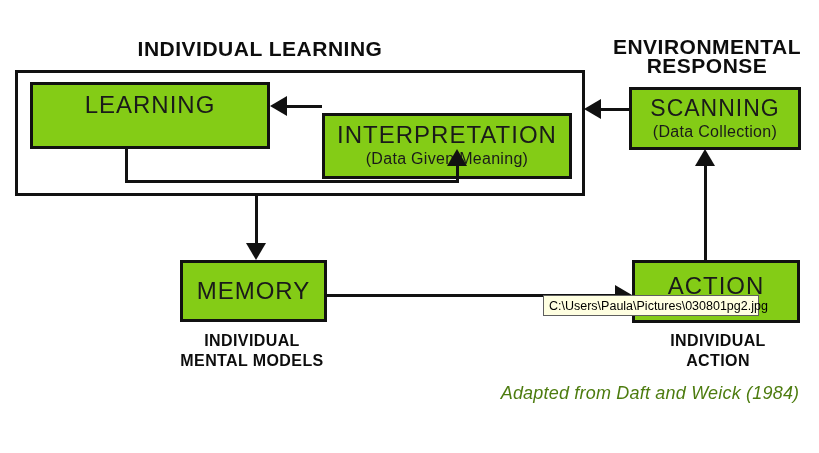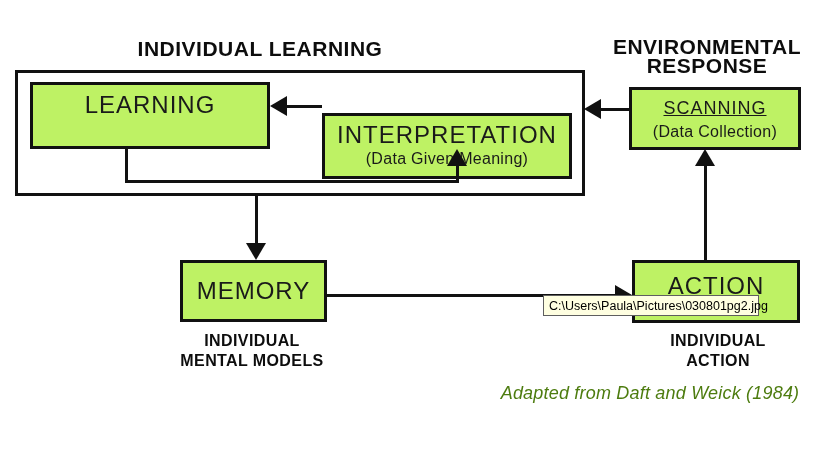--- a/index.html
+++ b/index.html
@@ -1,21 +1,21 @@
 <!DOCTYPE html>
 <html><head>
 <meta charset="utf-8">
 <style>
   html,body{margin:0;padding:0;background:#fff;}
   #canvas{
     position:relative;width:819px;height:453px;background:#fff;overflow:hidden;
     font-family:"Liberation Sans",sans-serif;color:#111;
   }
   .box{
-    position:absolute;box-sizing:border-box;border:3px solid #111;background:#bef264;
+    position:absolute;box-sizing:border-box;border:3px solid #111;background:#84cc16;
     display:flex;flex-direction:column;align-items:center;justify-content:center;
     text-align:center;
   }
   .node-label{font-size:24px;letter-spacing:1px;line-height:26px;color:#1a1a1a;}
   .node-sublabel{font-size:16px;letter-spacing:.3px;line-height:22px;color:#1a1a1a;}
   .outer-box{border-width:3px;background:transparent;}
   .heading{
     position:absolute;font-weight:bold;font-size:21px;letter-spacing:.5px;
     line-height:19px;text-align:center;color:#0d0d0d;
   }
@@ -56,21 +56,21 @@
   <div class="box" style="left:30px;top:82px;width:240px;height:67px;justify-content:flex-start;padding-top:7px;">
     <div class="node-label">LEARNING</div>
   </div>
 
   <div class="box" style="left:322px;top:83px;width:250px;height:66px;margin-top:30px;">
     <div class="node-label">INTERPRETATION</div>
     <div class="node-sublabel">(Data Given Meaning)</div>
   </div>
 
   <div class="box" style="left:629px;top:87px;width:172px;height:63px;">
-    <div class="node-label" style="font-size:18px;text-decoration:underline;">SCANNING</div>
+    <div class="node-label" style="font-size:23px;">SCANNING</div>
     <div class="node-sublabel">(Data Collection)</div>
   </div>
 
   <div class="box" style="left:180px;top:260px;width:147px;height:62px;">
     <div class="node-label">MEMORY</div>
   </div>
 
   <div class="box" style="left:632px;top:260px;width:168px;height:63px;justify-content:flex-start;padding-top:10px;">
     <div class="node-label">ACTION</div>
   </div>

